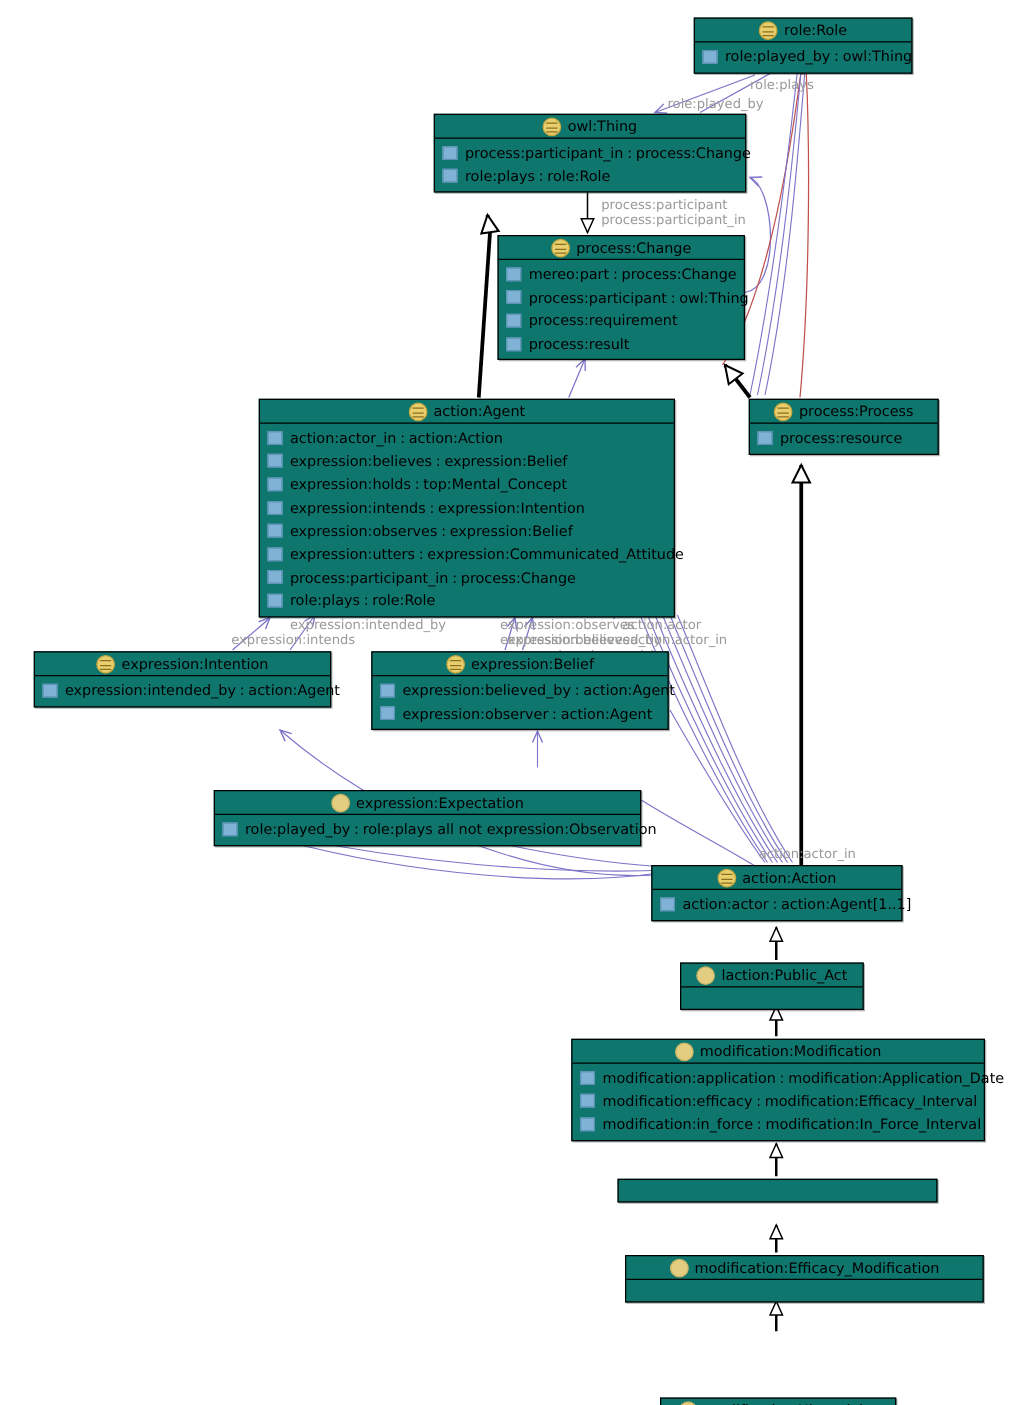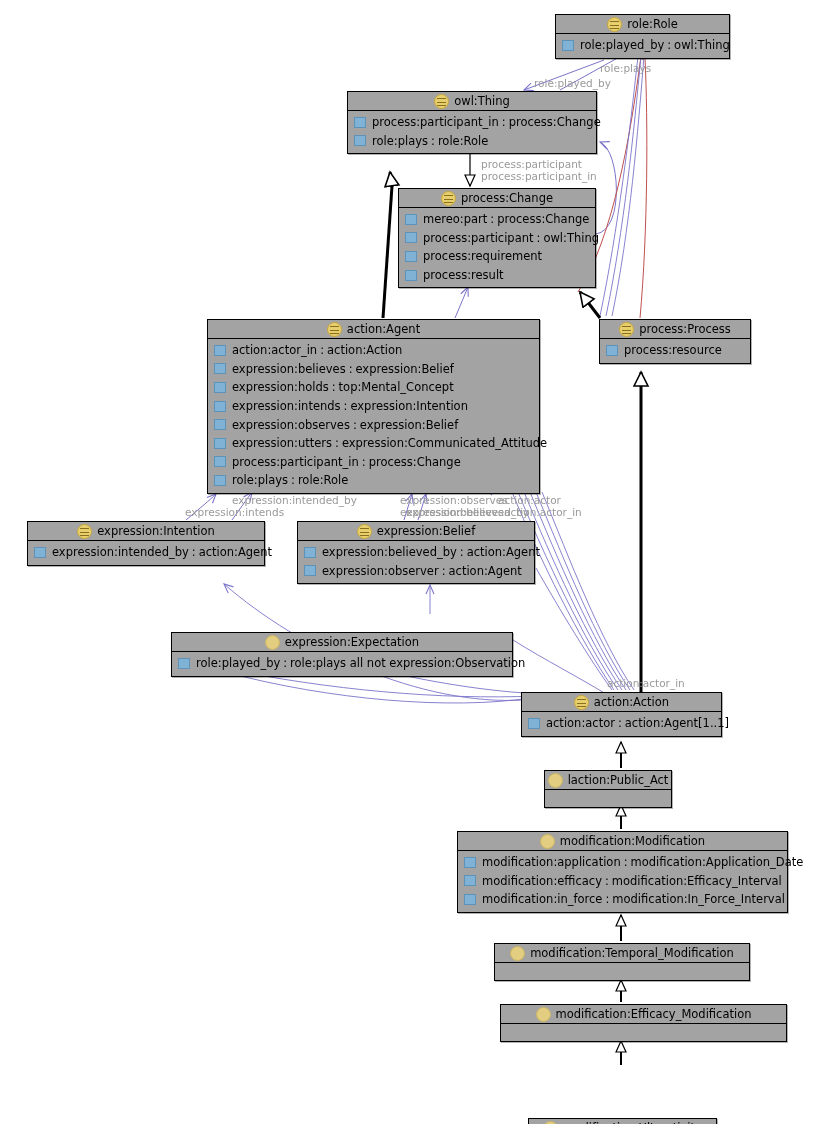--- a/index.html
+++ b/index.html
@@ -7,21 +7,21 @@
     width:822px;height:1124px;position:relative;overflow:hidden;
     font-family:"DejaVu Sans","Liberation Sans",sans-serif;
     -webkit-font-smoothing:antialiased;
   }
   #canvas{position:absolute;left:0;top:0;width:822px;height:1124px;}
   #edges{position:absolute;left:0;top:0;width:822px;height:1124px;pointer-events:none;}
 
   
   .uml{
     position:absolute;
-    background:#a3a3a3;
+    background:#0f766e;
     border:1px solid #000000;
     box-sizing:border-box;
     box-shadow:1px 1px 0 rgba(0,0,0,0.30);
     z-index:5;
   }
   .uml .hdr{
     height:19px;
     display:flex;align-items:center;justify-content:center;
     border-bottom:1px solid #000000;
     font-size:11.5px;color:#000;white-space:nowrap;
@@ -347,21 +347,21 @@
         </div>
         <div class="attrs">
           <div class="row">
             <span class="aicon"></span>
             <span class="nm">action:actor</span>
             <span class="sep">:</span>
             <span class="ty">action:Agent[1..1]</span>
           </div>
         </div>
       </div>
-      <div class="uml" style="left: 544px; top: 770px; width: 128px;">
+      <div class="uml" style="left: 544px; top: 770px; width: 147px;">
         <div class="hdr">
           <span class="cicon solid"></span>
           <span>laction:Public_Act</span>
         </div>
         <div class="attrs empty"></div>
       </div>
       <div class="uml" style="left: 457px; top: 831px; width: 331px;">
         <div class="hdr">
           <span class="cicon solid"></span>
           <span>modification:Modification</span>
@@ -381,24 +381,20 @@
           </div>
           <div class="row">
             <span class="aicon"></span>
             <span class="nm">modification:in_force</span>
             <span class="sep">:</span>
             <span class="ty">modification:In_Force_Interval</span>
           </div>
         </div>
       </div>
       <div class="uml" style="left: 494px; top: 943px; width: 256px;">
-        <div class="hdr">
-          <span class="cicon solid"></span>
-          <span>modification:Temporal_Modification</span>
-        </div>
         <div class="attrs empty"></div>
       </div>
       <div class="uml" style="left: 500px; top: 1004px; width: 287px;">
         <div class="hdr">
           <span class="cicon solid"></span>
           <span>modification:Efficacy_Modification</span>
         </div>
         <div class="attrs empty"></div>
       </div>
       <div class="uml" style="left: 528px; top: 1118px; width: 189px;">

